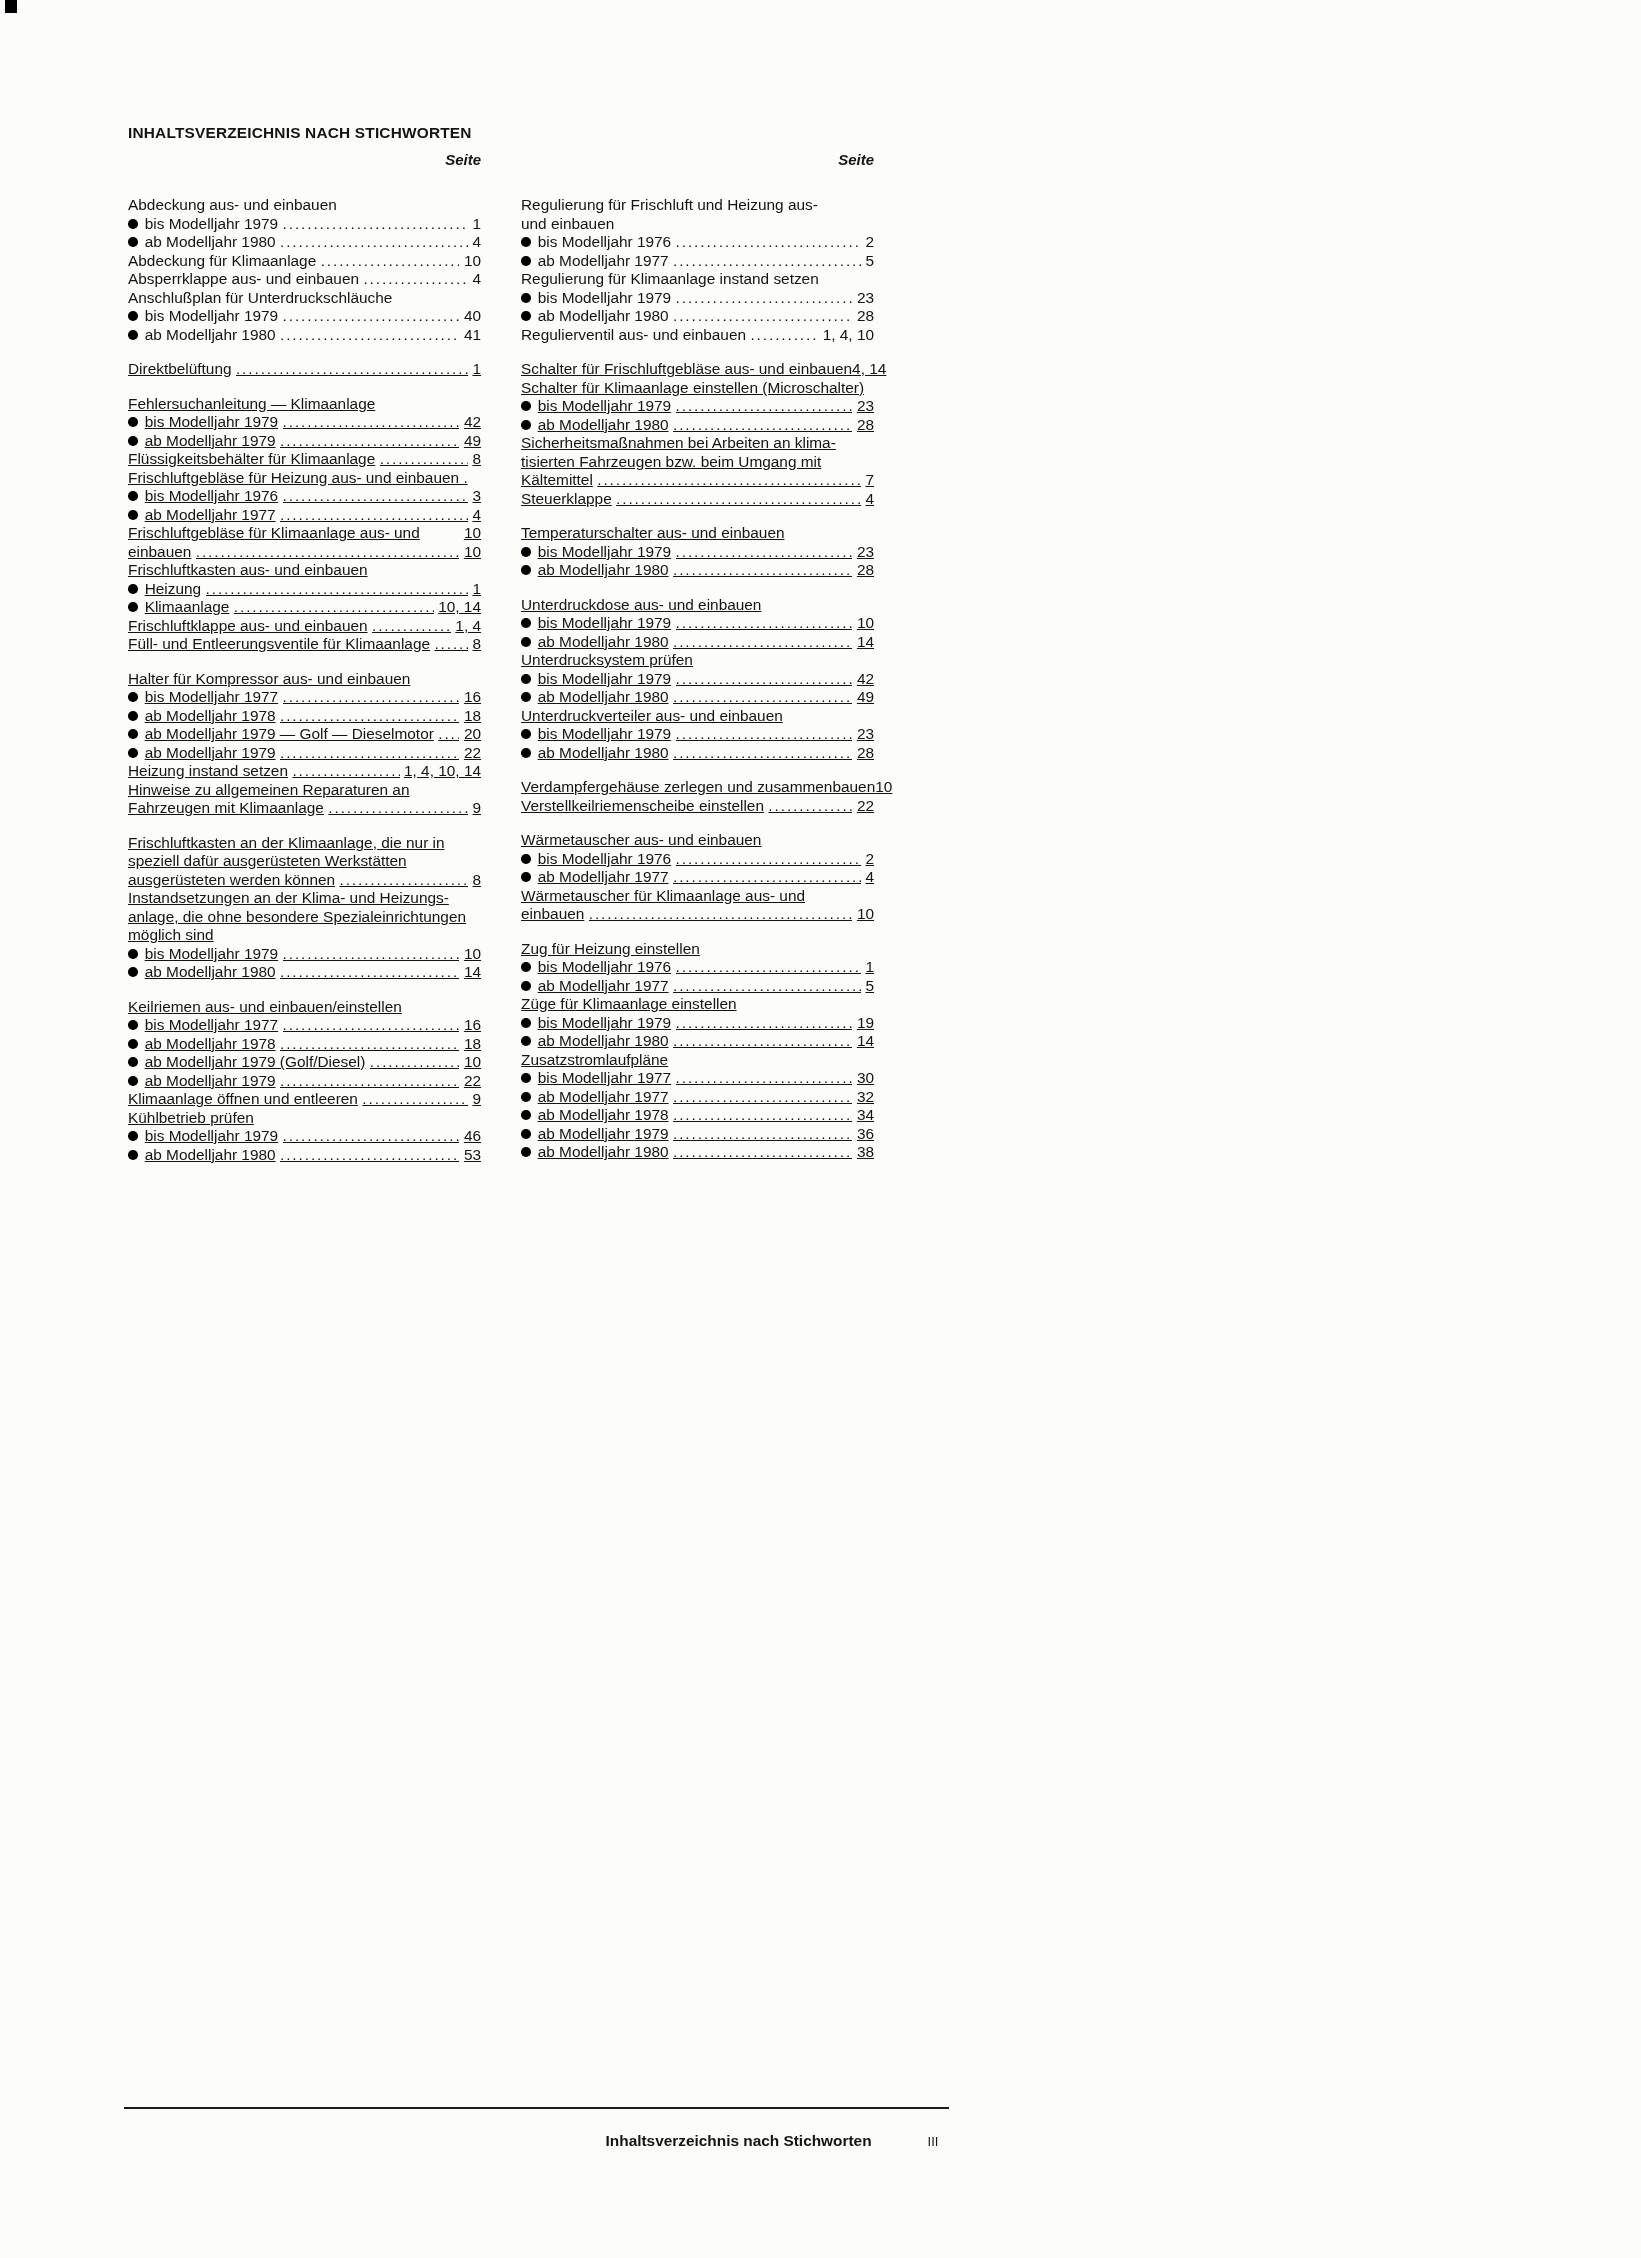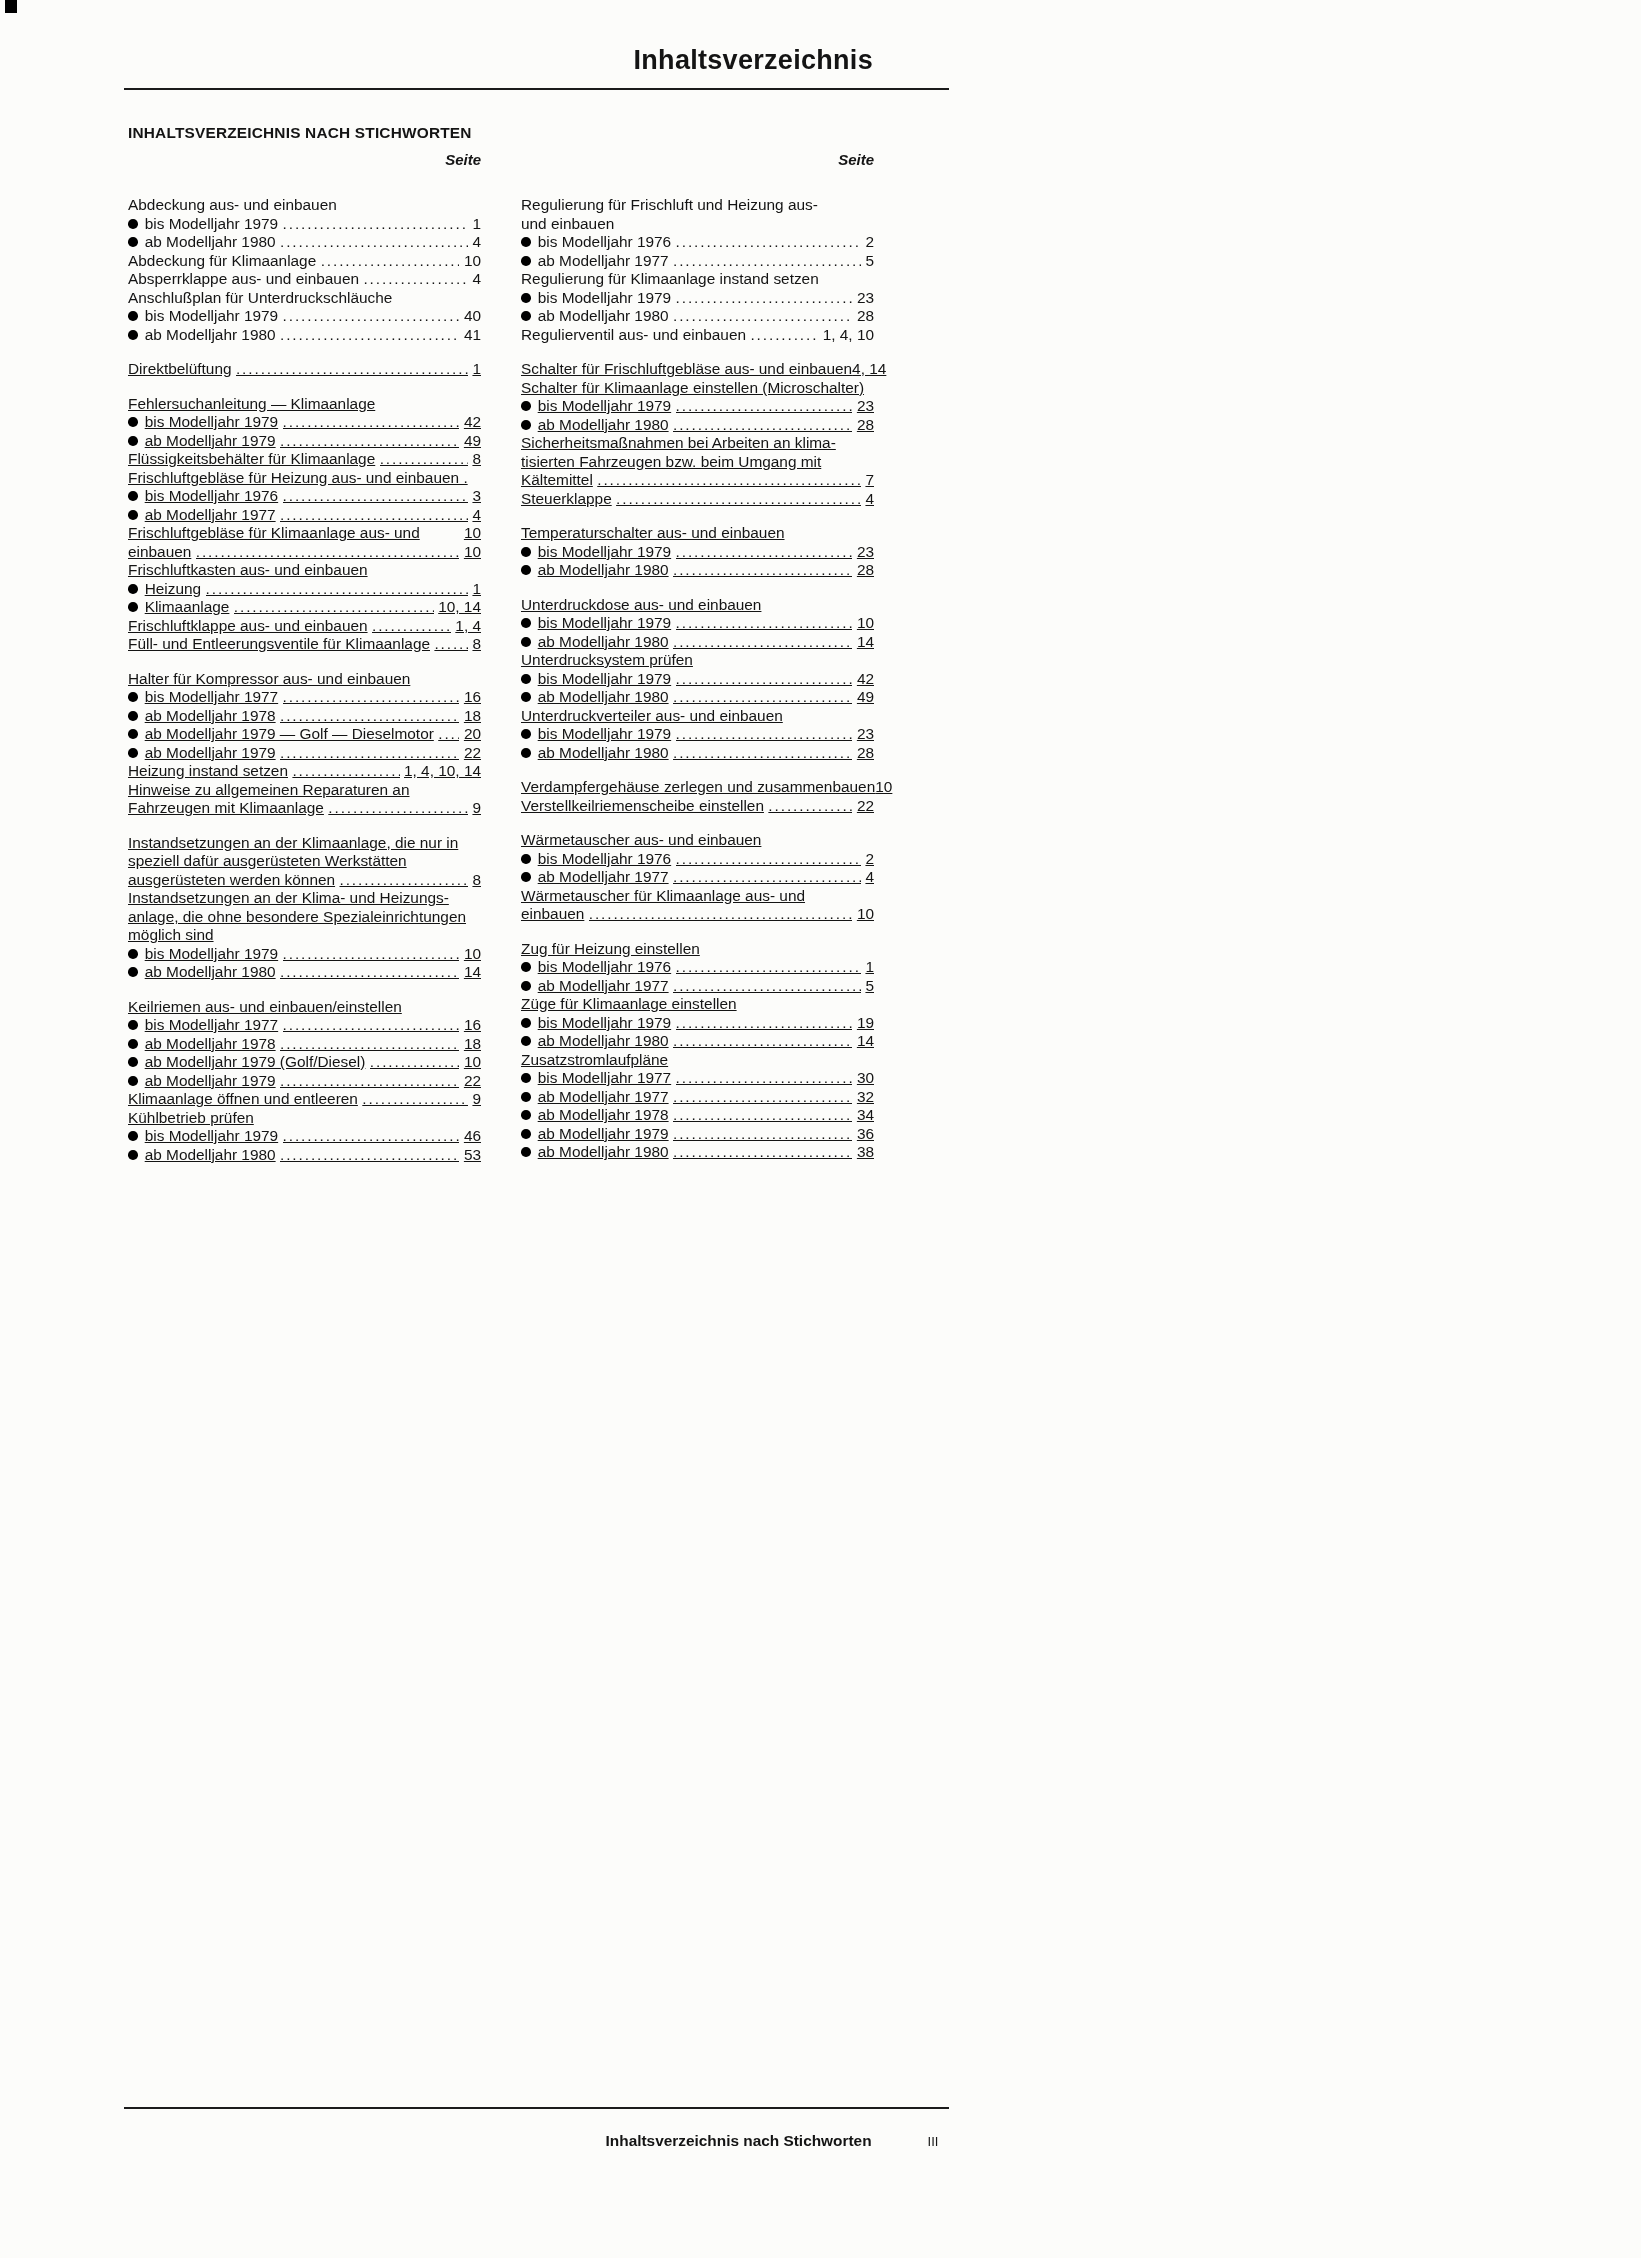--- a/index.html
+++ b/index.html
@@ -61,24 +61,20 @@
   }
   .footer-label { font-weight:bold; font-size:15.4px; }
   .footer-page { font-size:13px; margin-left:56px; }
 </style>
 </head>
 <body>
 
 <div class="sheet">
   <div class="scan-notch"></div>
 
-  <div class="header">
-    <div class="title">Inhaltsverzeichnis</div>
-    <div class="header-rule"></div>
-  </div>
 
   <div class="content">
     <div class="col">
       <div class="col-header">
         <div class="section-title">INHALTSVERZEICHNIS NACH STICHWORTEN</div>
         <div class="seite">Seite</div>
       </div>
       <div class="entries">
           <div class="block">
             <div class="row">
@@ -238,21 +234,21 @@
               <span class="label">Hinweise zu allgemeinen Reparaturen an</span>
             </div>
             <div class="row">
               <span class="label">Fahrzeugen mit Klimaanlage</span>
               <span class="dots"></span>
               <span class="pg">9</span>
             </div>
           </div>
           <div class="block">
             <div class="row">
-              <span class="label">Instandsetzungen an der Klimaanlage, die nur in</span>
+              <span class="label">Frischluftkasten an der Klimaanlage, die nur in</span>
             </div>
             <div class="row">
               <span class="label">speziell dafür ausgerüsteten Werkstätten</span>
             </div>
             <div class="row">
               <span class="label">ausgerüsteten werden können</span>
               <span class="dots"></span>
               <span class="pg">8</span>
             </div>
             <div class="row">

